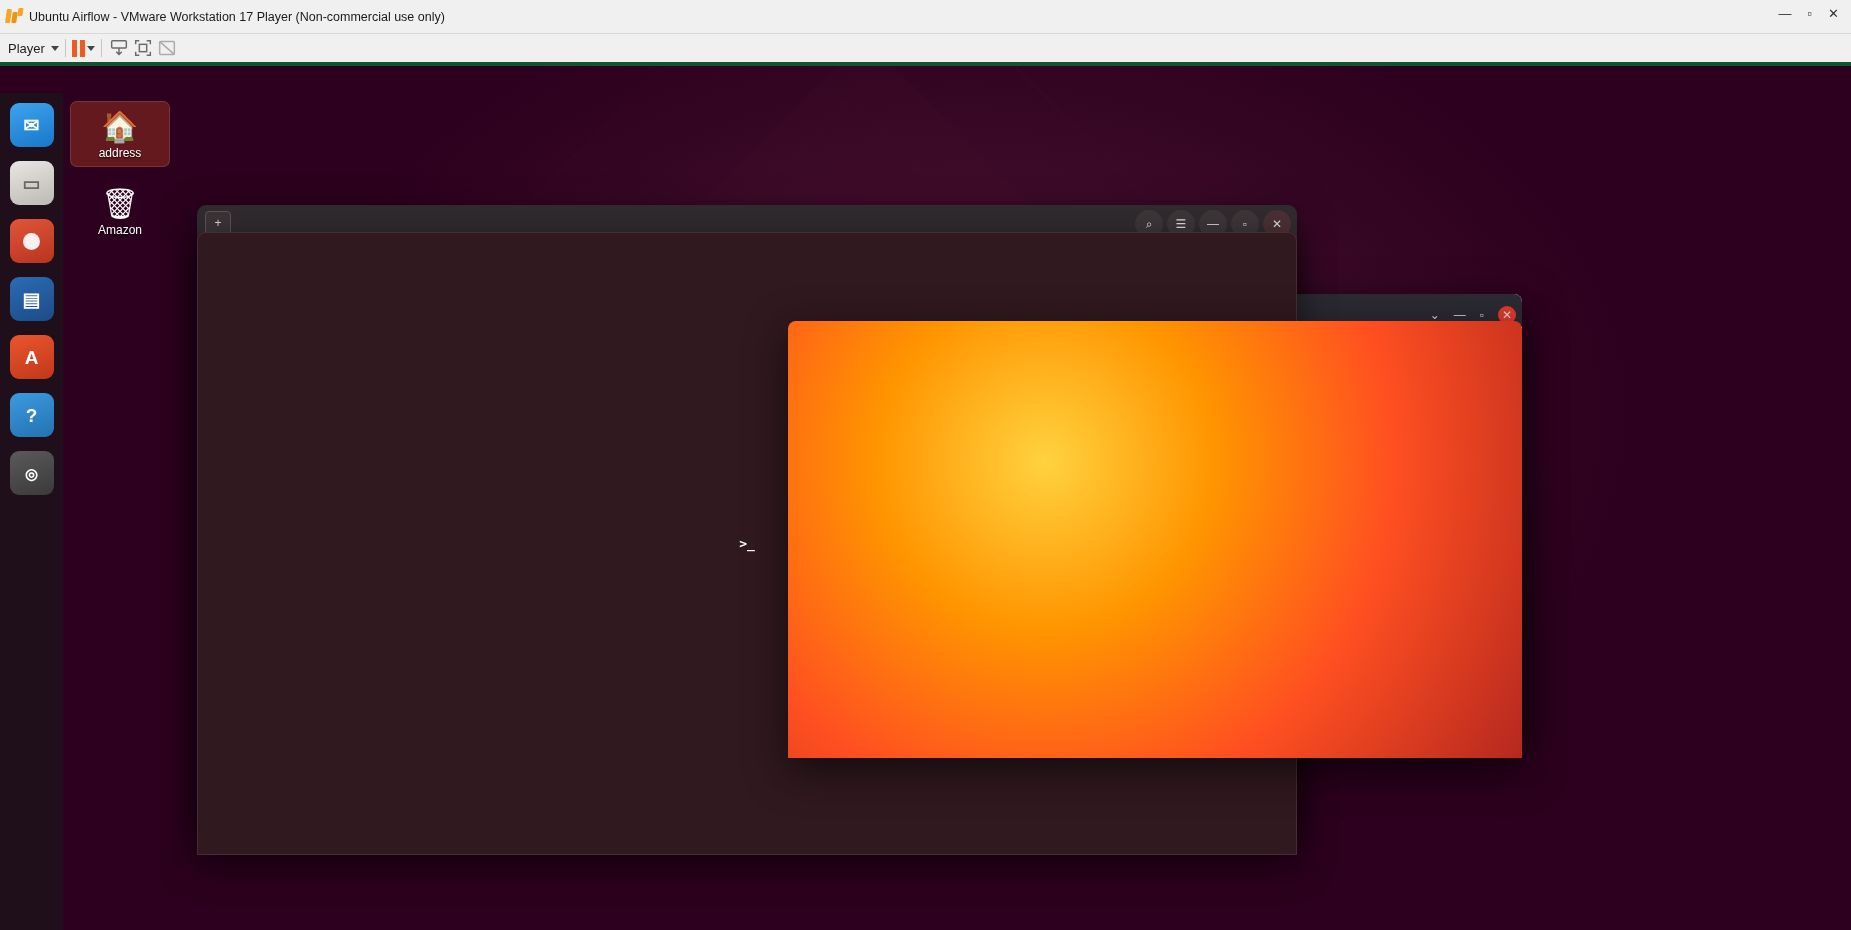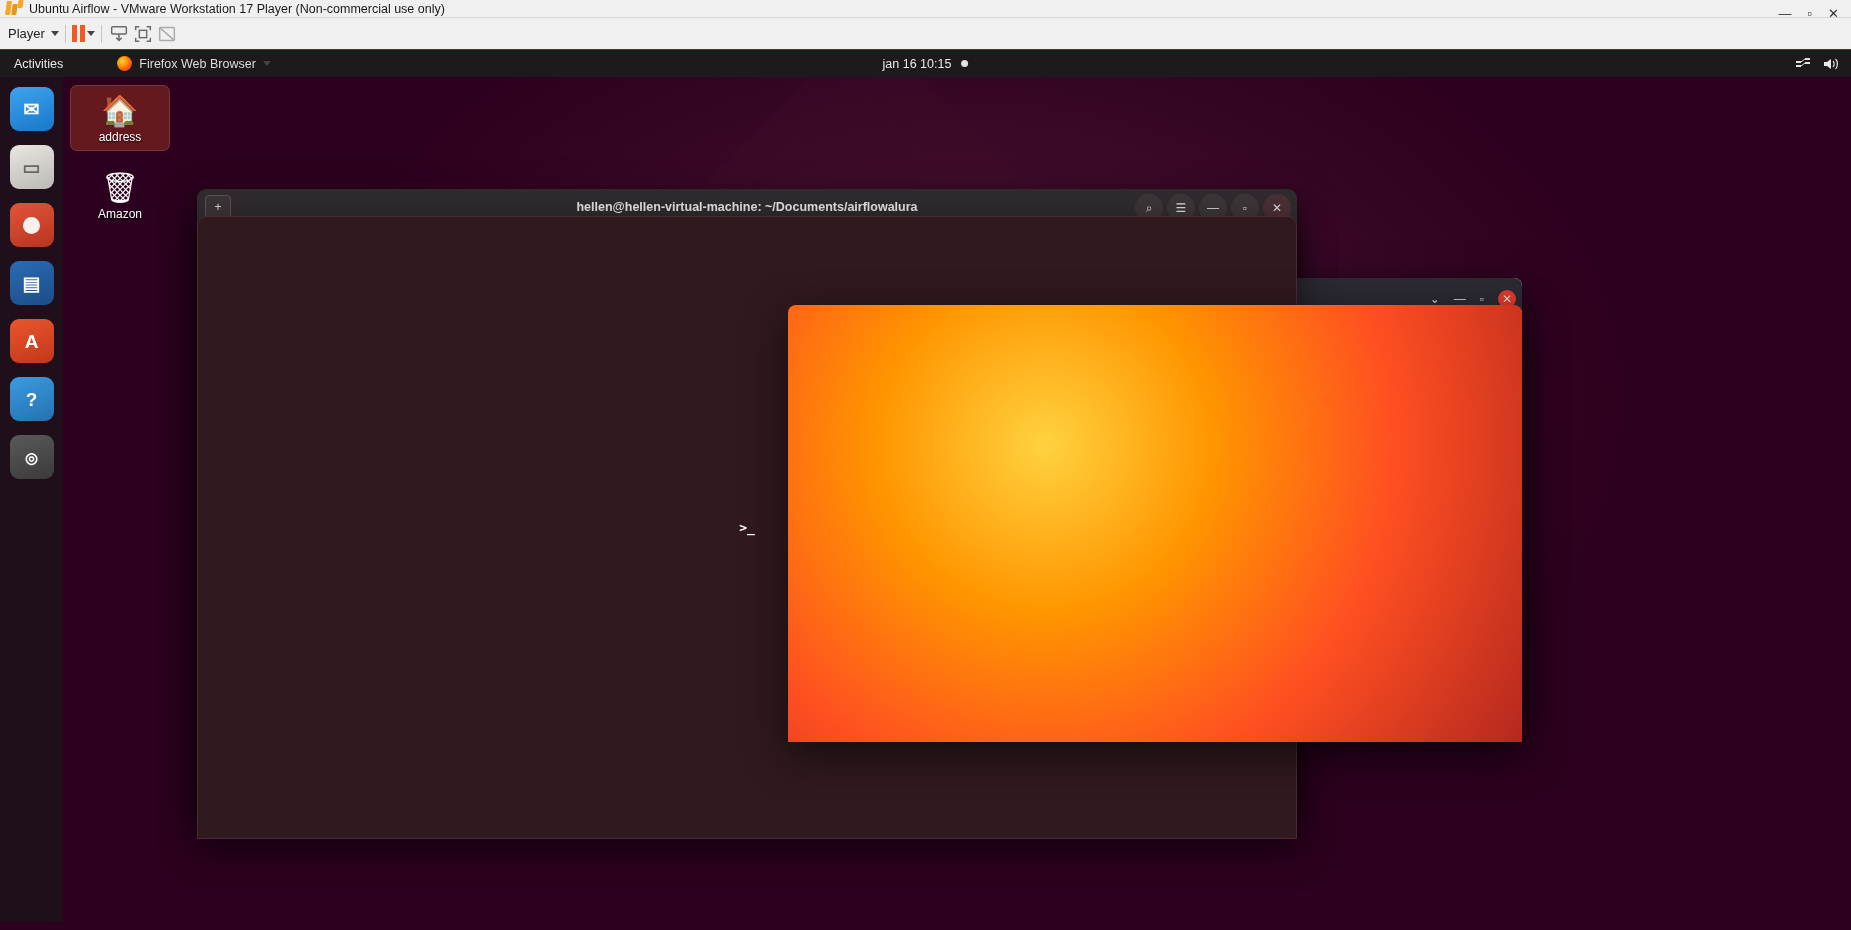--- a/index.html
+++ b/index.html
@@ -4,21 +4,21 @@
 <style>
   * { box-sizing: border-box; margin: 0; padding: 0; }
   html, body {
     width: 1851px; height: 930px;
     overflow: hidden;
     font-family: "Liberation Sans", sans-serif;
     background: #2c001e;
   }
   
   .vmware-titlebar {
-    height: 18px; background: #f0f0f0; border-bottom: 1px solid #d8d8d8;
+    height: 34px; background: #f0f0f0; border-bottom: 1px solid #d8d8d8;
     display: flex; align-items: center; padding: 0 6px; gap: 6px;
     position: relative;
   }
   .vmware-logo {
     width: 17px; height: 17px; flex: 0 0 17px; position: relative;
   }
   .vmware-logo span {
     position: absolute; background: #f5a623; border-radius: 1px;
   }
   .vmware-logo .b1 { left: 0; top: 1px; width: 5px; height: 14px; transform: skewX(-8deg); }
@@ -27,21 +27,21 @@
   .vmware-title-text {
     font-size: 12.5px; color: #1a1a1a; white-space: nowrap;
   }
   .vmware-win-btns {
     position: absolute; right: 4px; top: 0; height: 26px;
     display: flex; align-items: center; gap: 16px; padding-right: 8px;
   }
   .vmware-win-btns div { font-size: 13px; color: #333; line-height: 1; cursor: default;}
 
   .vmware-toolbar {
-    height: 32px; background: #f0f0f0; border-bottom: 1px solid #14532d;
+    height: 32px; background: #f0f0f0; border-bottom: 4px solid #14532d;
     display: flex; align-items: center; padding: 0 8px; gap: 2px;
   }
   .player-menu { font-size: 13px; color: #222; display: flex; align-items: center; gap: 6px; }
   .caret-down { width:0;height:0;border-left:4px solid transparent;border-right:4px solid transparent;border-top:5px solid #444; }
   .tb-sep { width: 1px; height: 18px; background: #c5c5c5; margin: 0 4px; }
   .pause-icon { display: flex; gap: 3px; }
   .pause-icon i { display:block; width: 5px; height: 17px; background: #ef5a21; }
   .tb-icon { width: 22px; height: 22px; position: relative; opacity: .8; }
   .tb-icon svg { width: 100%; height: 100%; }
 
@@ -312,42 +312,20 @@
     </svg>
   </div>
 </div>
 
 <div class="desktop">
 
   <div class="wall-shape wall-a"></div>
   <div class="wall-shape wall-b"></div>
   <div class="wall-shape wall-c"></div>
 
-  <div class="top-bar">
-    <div class="activities">Activities</div>
-    <div class="app-menu">
-      <span class="ff-mini"></span>
-      <span>Firefox Web Browser</span>
-      <span class="caret-down"></span>
-    </div>
-    <div class="clock">
-      <span>jan 16  10:15</span>
-      <span class="dot-ind"></span>
-    </div>
-    <div class="tray">
-      <svg width="16" height="13" viewBox="0 0 16 13">
-        <path d="M1 4h5v2H1zM10 1h5v2h-5zM10 5h5v2h-5zM1 8h5v2H1z" fill="#e0e0e0"></path>
-        <path d="M6 5l4-3M6 9l4-3" stroke="#e0e0e0" stroke-width="1"></path>
-      </svg>
-      <svg width="16" height="14" viewBox="0 0 16 14">
-        <path d="M1 5h3l4-3v10L4 9H1z" fill="#e8e8e8"></path>
-        <path d="M10 4c1.5 1.2 1.5 4.8 0 6M12.5 2c2.5 2 2.5 8 0 10" stroke="#e8e8e8" stroke-width="1.2" fill="none"></path>
-      </svg>
-    </div>
-  </div>
 
   <div class="dock">
     <div class="dock-item firefox">
       
     </div>
     <div class="dock-item thunderbird">
       <span class="dock-glyph">✉</span>
     </div>
     <div class="dock-item files">
       <span class="dock-glyph" style="color:#6b6761">▭</span>
@@ -380,21 +358,20 @@
     </div>
     <div class="desk-icon">
       <span class="di-glyph">🗑</span>
       <span class="di-label">Amazon</span>
     </div>
   </div>
 
   <div class="terminal">
     <div class="term-header">
       <div class="term-newtab">+</div>
-      <div class="term-title">hellen@hellen-virtual-machine: ~/Documents/airflowalura</div>
       <div class="term-hdr-right">
         <div class="term-btn">⌕</div>
         <div class="term-btn">☰</div>
         <div class="term-btn">—</div>
         <div class="term-btn">▫</div>
         <div class="term-btn close">✕</div>
       </div>
     </div>
     <div class="term-body" id="term-body"><div><span class="c-ws"> webserver </span><span class="c-def">|</span><span class="c-def"> sys.exit(main())</span></div><div><span class="c-ws"> webserver </span><span class="c-def">|</span><span class="c-def"> File "/home/hellen/Documents/airflowalura/venv/lib/python3.9/site-packages/airflow/__main__.py", line 38, in main</span></div><div><span class="c-ws"> webserver </span><span class="c-def">|</span><span class="c-def"> args.func(args)</span></div><div><span class="c-ws"> webserver </span><span class="c-def">|</span><span class="c-def"> File "/home/hellen/Documents/airflowalura/venv/lib/python3.9/site-packages/airflow/cli/cli_parser.py", line 51, in command</span></div><div><span class="c-ws"> webserver </span><span class="c-def">|</span><span class="c-def"> return func(*args, **kwargs)</span></div><div><span class="c-ws"> webserver </span><span class="c-def">|</span><span class="c-def"> File "/home/hellen/Documents/airflowalura/venv/lib/python3.9/site-packages/airflow/utils/cli.py", line 99, in wrapper</span></div><div><span class="c-ws"> webserver </span><span class="c-def">|</span><span class="c-def"> return f(*args, **kwargs)</span></div><div><span class="c-ws"> webserver </span><span class="c-def">|</span><span class="c-def"> File "/home/hellen/Documents/airflowalura/venv/lib/python3.9/site-packages/airflow/cli/commands/webserver_command.py", line 347, i</span></div><div><span class="c-def">n webserver</span></div><div><span class="c-ws"> webserver </span><span class="c-def">|</span><span class="c-def"> check_if_pidfile_process_is_running(pid_file=pid_file, process_name="webserver")</span></div><div><span class="c-ws"> webserver </span><span class="c-def">|</span><span class="c-def"> File "/home/hellen/Documents/airflowalura/venv/lib/python3.9/site-packages/airflow/utils/process_utils.py", line 255, in check_if_</span></div><div><span class="c-def">pidfile_process_is_running</span></div><div><span class="c-ws"> webserver </span><span class="c-def">|</span><span class="c-def"> raise AirflowException(f"The {process_name} is already running under PID {pid}.")</span></div><div><span class="c-ws"> webserver </span><span class="c-def">|</span><span class="c-def"> airflow.exceptions.AirflowException: The webserver is already running under PID 89145.</span></div><div><span class="c-sch"> scheduler </span><span class="c-def">|</span><span class="c-art"> ____________       _____________</span></div><div><span class="c-sch"> scheduler </span><span class="c-def">|</span><span class="c-art"> ____    |__( )_________  __/__  /________      __</span></div><div><span class="c-sch"> scheduler </span><span class="c-def">|</span><span class="c-art"> ____  /| |_  /__  ___/_  /_ __  /_  __ \_ | /| / /</span></div><div><span class="c-sch"> scheduler </span><span class="c-def">|</span><span class="c-art"> ___  ___ |  / _  /   _  __/ _  / / /_/ /_ |/ |/ /</span></div><div><span class="c-sch"> scheduler </span><span class="c-def">|</span><span class="c-art"> _/_/  |_/_/  /_/    /_/    /_/  \____/____/|__/</span></div><div><span class="c-sch"> scheduler </span><span class="c-def">|</span><span class="c-ts"> [2024-01-16 10:10:59,602] </span><span class="c-mod">{scheduler_job.py:</span><span class="c-num">696}</span><span class="c-def"> INFO - Starting the scheduler</span></div><div><span class="c-sch"> scheduler </span><span class="c-def">|</span><span class="c-ts"> [2024-01-16 10:10:59,603] </span><span class="c-mod">{scheduler_job.py:</span><span class="c-num">701}</span><span class="c-def"> INFO - Processing each file at most -1 times</span></div><div><span class="c-sch"> scheduler </span><span class="c-def">|</span><span class="c-ts"> [2024-01-16 10:10:59,607] </span><span class="c-mod">{executor_loader.py:</span><span class="c-num">105}</span><span class="c-def"> INFO - Loaded executor: SequentialExecutor</span></div><div><span class="c-sch"> scheduler </span><span class="c-def">|</span><span class="c-def"> [2024-01-16 10:10:59 -0300] [89207] [INFO] Starting gunicorn 20.1.0</span></div><div><span class="c-sch"> scheduler </span><span class="c-def">|</span><span class="c-def"> [2024-01-16 10:10:59 -0300] [89207] [INFO] Listening at: http://0.0.0.0:8793 (89207)</span></div><div><span class="c-sch"> scheduler </span><span class="c-def">|</span><span class="c-ts"> [2024-01-16 10:10:59,620] </span><span class="c-mod">{manager.py:</span><span class="c-num">160}</span><span class="c-def"> INFO - Launched DagFileProcessorManager with pid: 89209</span></div><div><span class="c-sch"> scheduler </span><span class="c-def">|</span><span class="c-def"> [2024-01-16 10:10:59 -0300] [89207] [INFO] Using worker: sync</span></div><div><span class="c-sch"> scheduler </span><span class="c-def">|</span><span class="c-ts"> [2024-01-16 10:10:59,621] </span><span class="c-mod">{scheduler_job.py:</span><span class="c-num">1221}</span><span class="c-def"> INFO - Resetting orphaned tasks for active dag runs</span></div><div><span class="c-sch"> scheduler </span><span class="c-def">|</span><span class="c-def"> [2024-01-16 10:10:59 -0300] [89210] [INFO] Booting worker with pid: 89210</span></div><div><span class="c-sch"> scheduler </span><span class="c-def">|</span><span class="c-ts"> [2024-01-16 10:10:59,643] </span><span class="c-mod">{settings.py:</span><span class="c-num">55}</span><span class="c-def"> INFO - Configured default timezone Timezone('UTC')</span></div><div><span class="c-sch"> scheduler </span><span class="c-def">|</span><span class="c-ts"> [2024-01-16 10:10:59,676] </span><span class="c-mod">{manager.py:</span><span class="c-num">406}</span><span class="c-def"> WARNING - Because we cannot use more than 1 thread (parsing_processes = 2) when using s</span></div><div><span class="c-def">qlite. So we set parallelism to 1.</span></div><div><span class="c-sa"> standalone </span><span class="c-def">|</span><span class="c-def"></span></div><div><span class="c-sa"> standalone </span><span class="c-def">|</span><span class="c-def"> Airflow is ready</span></div><div><span class="c-sa"> standalone </span><span class="c-def">|</span><span class="c-def"> Login with username: admin  password: sQ66dQpdBxqbTfZs</span></div><div><span class="c-sa"> standalone </span><span class="c-def">|</span><span class="c-def"> Airflow Standalone is for development purposes only. Do not use this in production!</span></div><div><span class="c-sa"> standalone </span><span class="c-def">|</span><span class="c-def"></span></div><div><span class="cursor"></span></div></div>
   </div>

